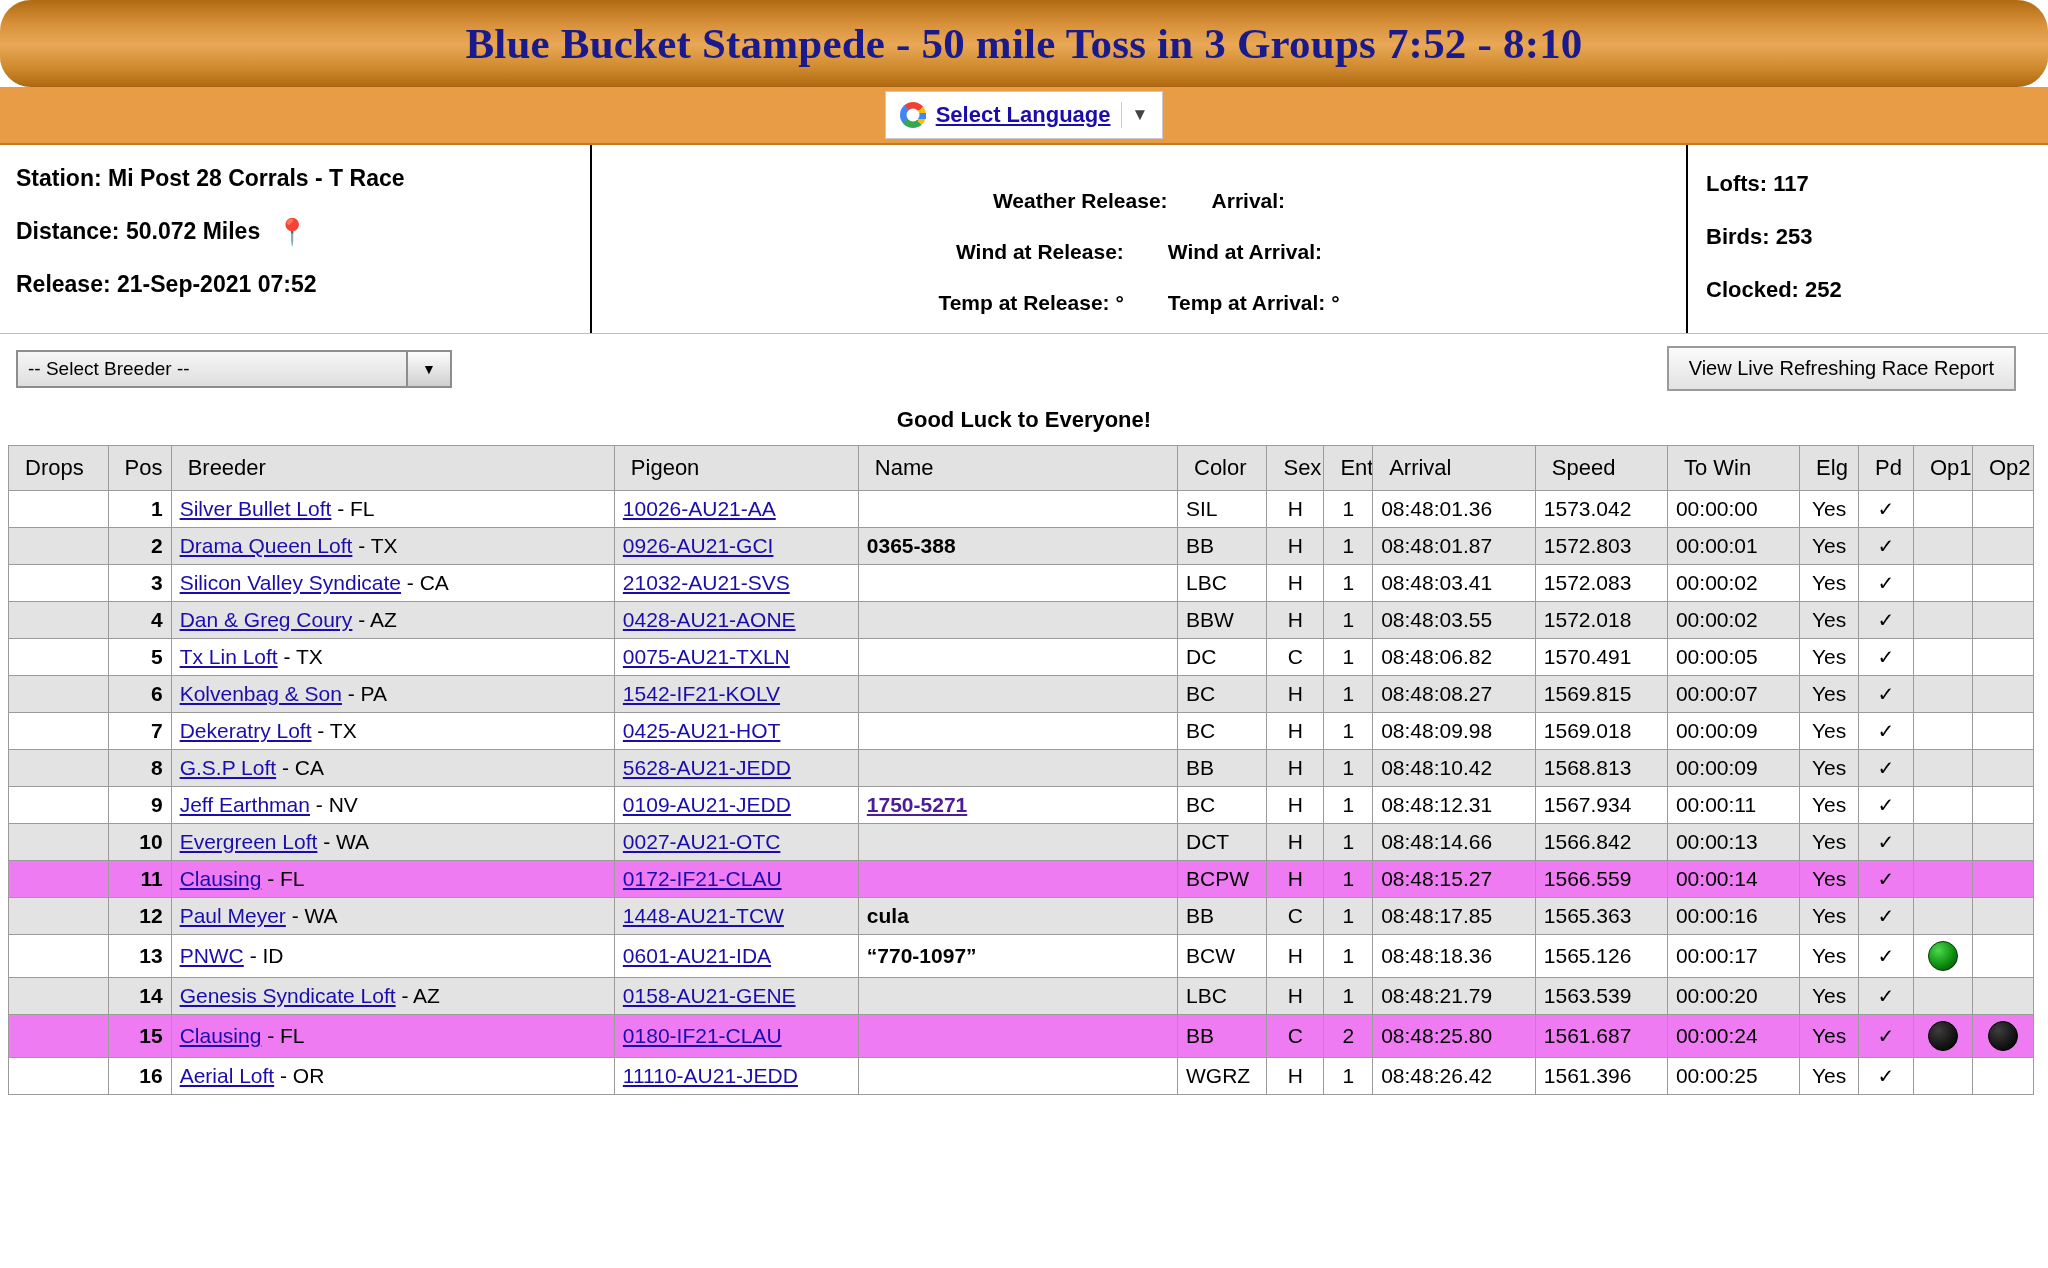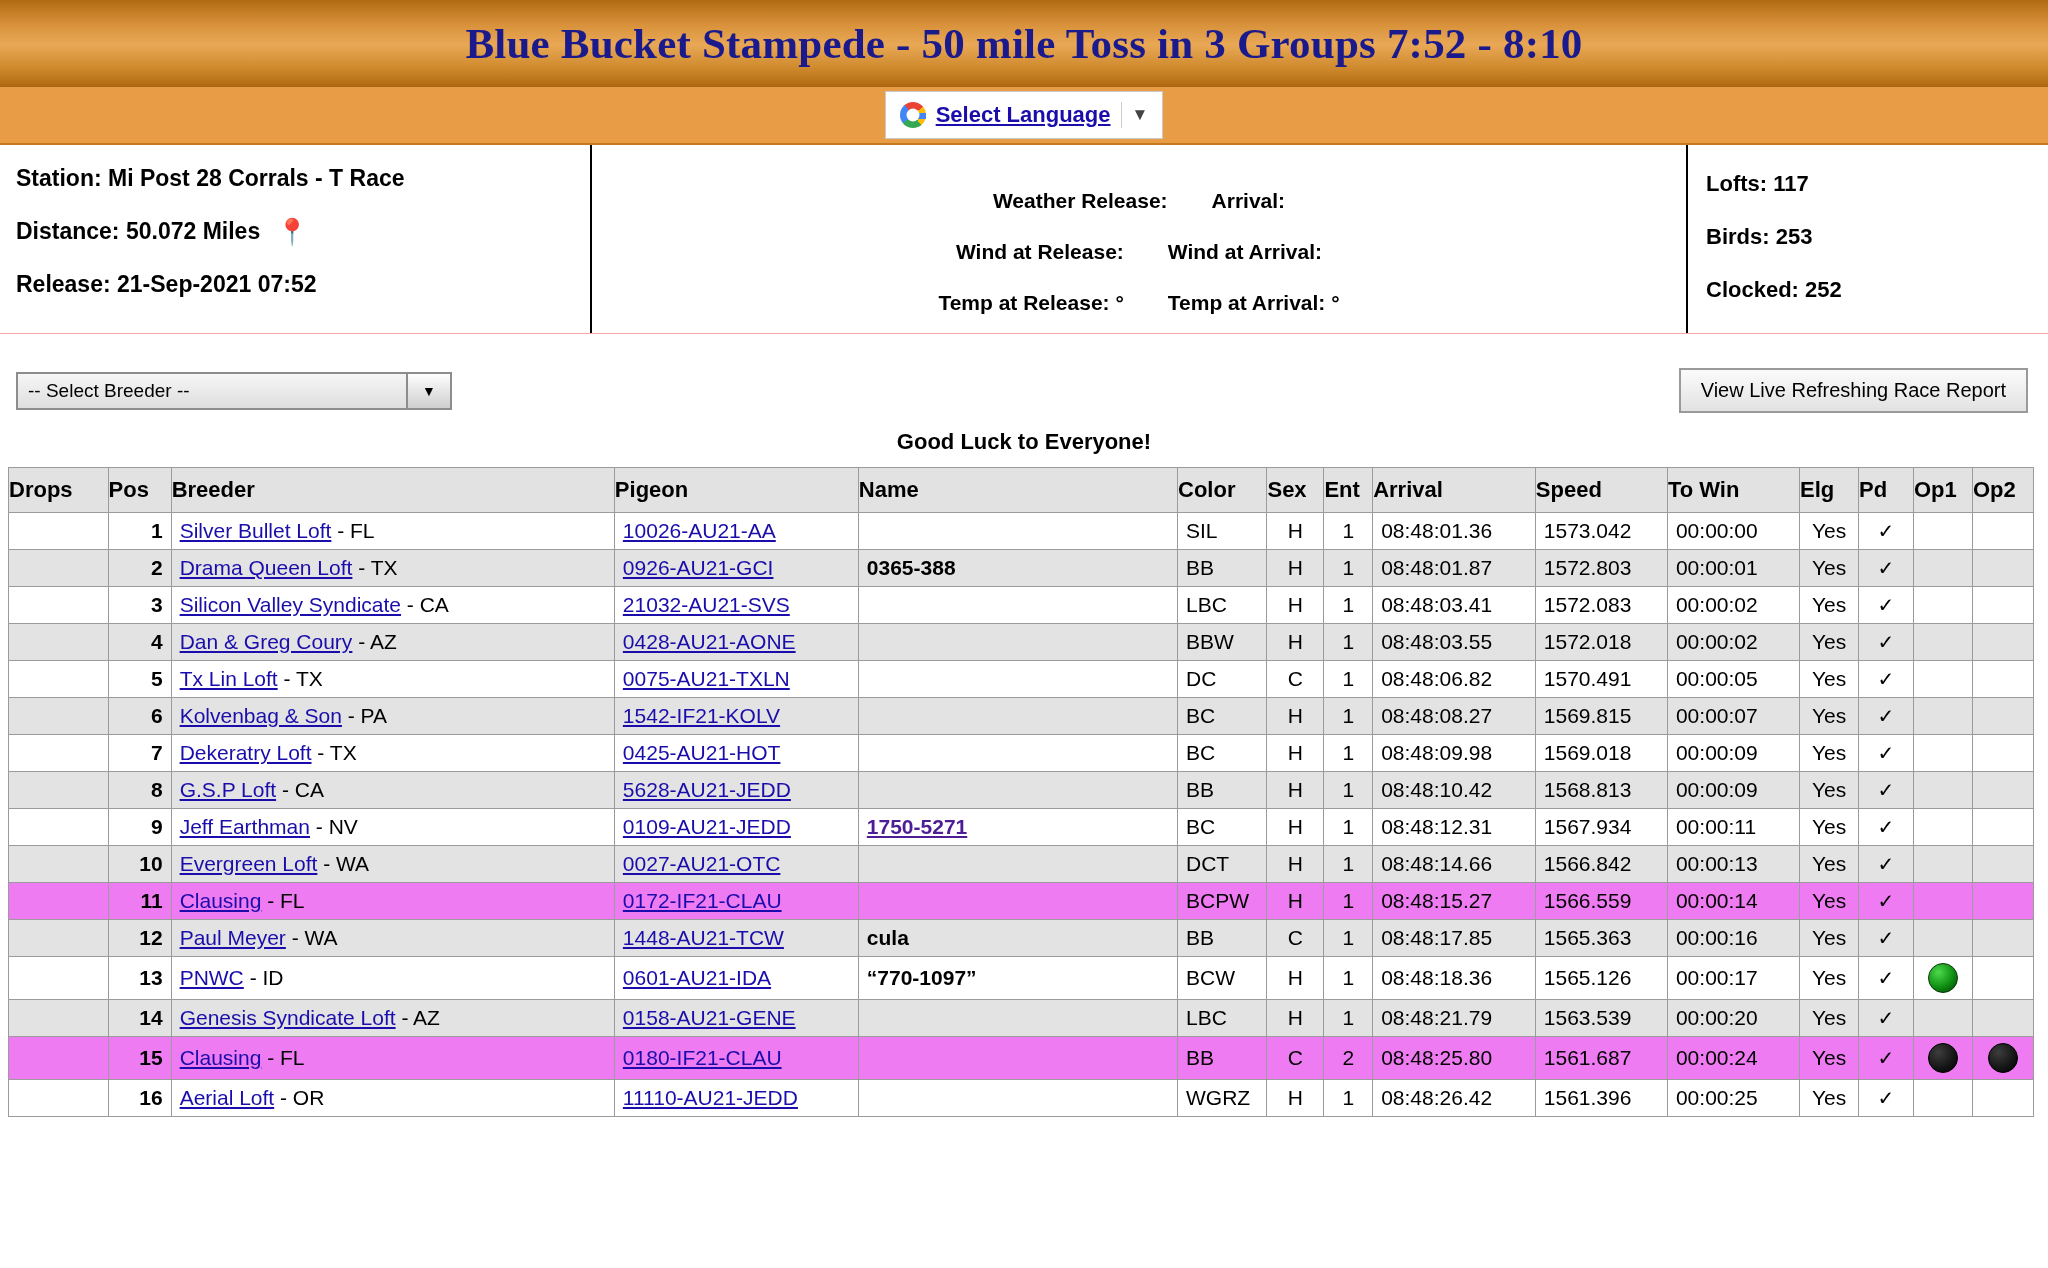--- a/index.html
+++ b/index.html
@@ -18,20 +18,21 @@
     position: relative;
   }
   
   .title-banner {
     height: 86px;
     background: linear-gradient(to bottom, #b06a11 0%, #d8913a 28%, #e9a856 52%, #d08b2f 78%, #b1690f 100%);
     display: flex;
     align-items: center;
     justify-content: center;
     border-bottom: 1px solid #a86612;
+    border-radius: 31px;
   }
   .title-banner h1 {
     margin: 0;
     font-size: 43px;
     font-weight: bold;
     color: #1a1a8c;
     letter-spacing: 0.2px;
     text-align: center;
     font-family: "Liberation Serif", serif;
   }
@@ -148,23 +149,22 @@
     font-size: 22px;
     font-weight: bold;
     margin-bottom: 27px;
   }
   .info-right .rrow:last-child { margin-bottom: 0; }
   
   .control-bar {
     display: flex;
     align-items: center;
     justify-content: space-between;
-    padding: 12px 20px 10px 16px;
+    padding: 12px 32px 10px 16px;
     background: #fff;
-    margin-top: 22px;
   }
   .select-wrap {
     position: relative;
     width: 436px;
     height: 38px;
     border: 2px solid #8d8d8d;
     background: linear-gradient(to bottom, #f6f6f6, #dedede);
     display: flex;
     align-items: center;
     box-sizing: border-box;
@@ -211,24 +211,24 @@
   table.results th, table.results td {
     border: 1px solid #9b9b9b;
     font-size: 21px;
     padding: 6px 8px;
     color: #000;
     white-space: nowrap;
     overflow: hidden;
   }
   table.results thead th {
     background: #e2e2e2;
-    font-weight: bold;
+    font-weight: normal;
     text-align: left;
     font-size: 22px;
-    padding: 9px 0;
+    padding: 9px 16px;
   }
   td.center, th.center { text-align: center; }
   tr.alt td { background: #e3e3e3; }
   tr.plain td { background: #ffffff; }
   tr.hl td { background: #ef7bf2; }
   td.drops { }
   td.pos { text-align: right; font-weight: bold; padding-right: 12px; }
   a.breeder, a.pigeon {
     color: #1a0dab;
     text-decoration: underline;

